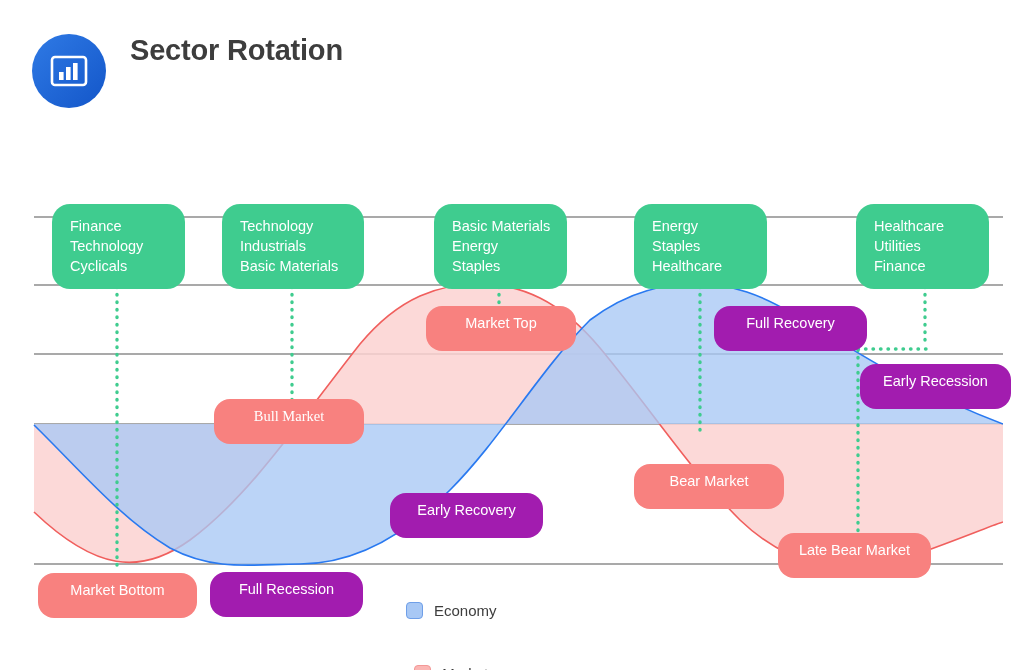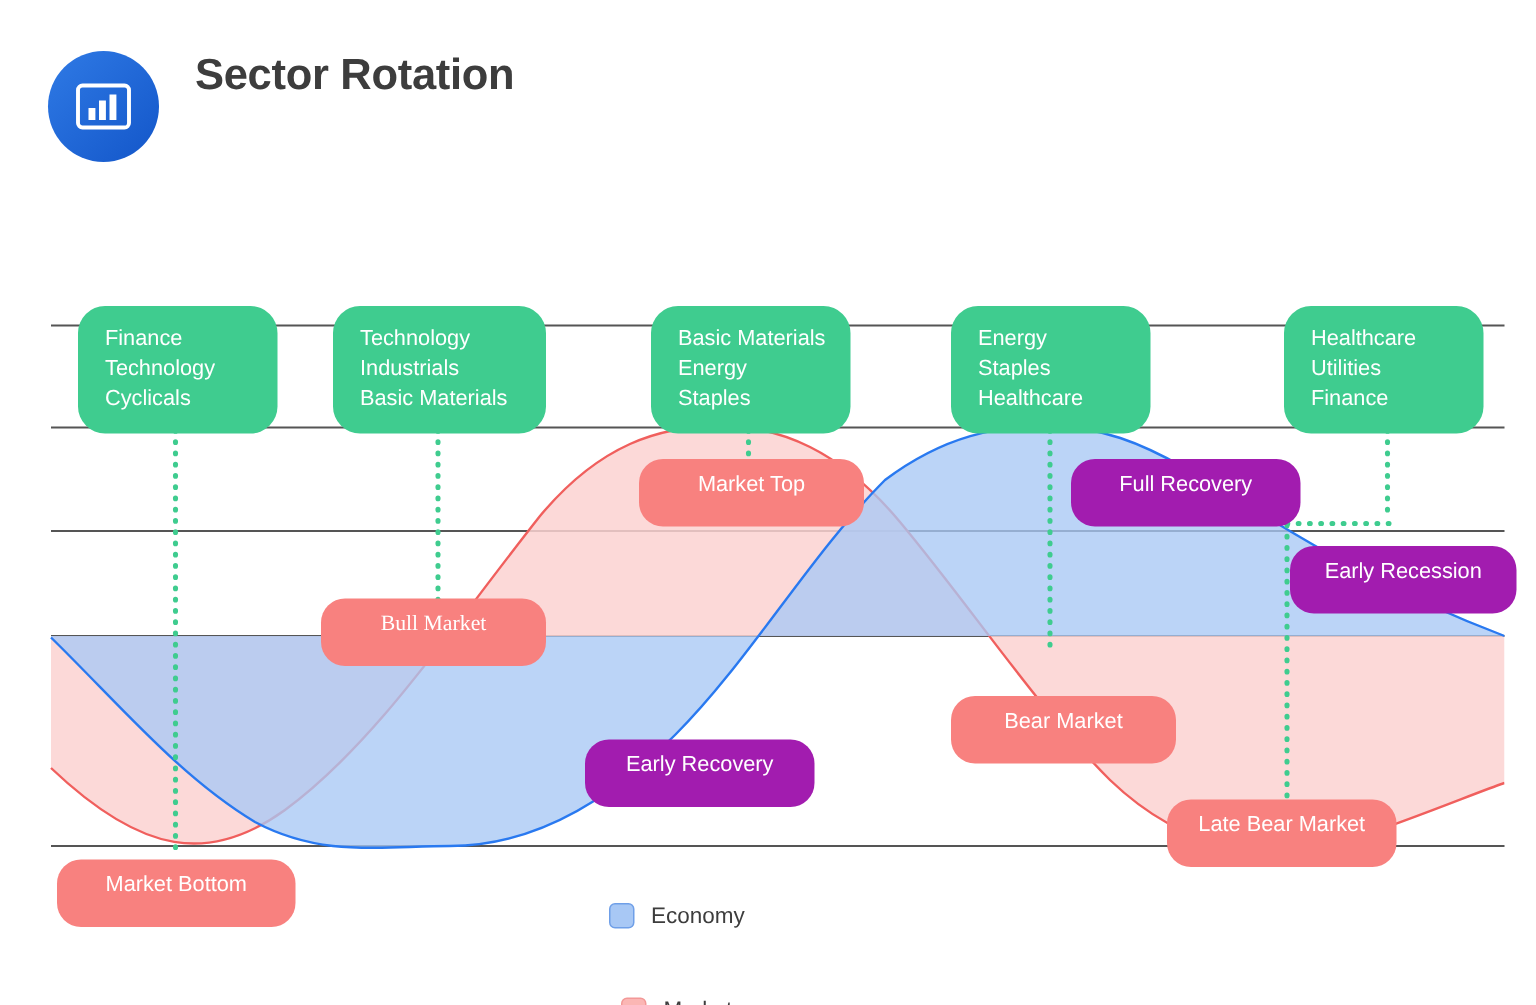--- a/index.html
+++ b/index.html
@@ -218,20 +218,21 @@
   </div>
 
   <div class="sector-box" style="left:856px; top:204px; width:133px;">
     <div>Healthcare</div>
     <div>Utilities</div>
     <div>Finance</div>
   </div>
 
   <div class="pill market" style="left:38px;  top:573px; width:159px;">Market Bottom</div>
 
+  <div class="pill economy" style="left:210px; top:572px; width:153px;">Full Recession</div>
 
   <div class="pill market" style="left:214px; top:399px; width:150px;font-family:Liberation Serif, serif;">Bull Market</div>
 
   <div class="pill economy" style="left:390px; top:493px; width:153px;">Early Recovery</div>
 
   <div class="pill market" style="left:426px; top:306px; width:150px;">Market Top</div>
 
   <div class="pill economy" style="left:714px; top:306px; width:153px;">Full Recovery</div>
 
   <div class="pill market" style="left:634px; top:430px; width:150px;margin-top:34px;">Bear Market</div>

